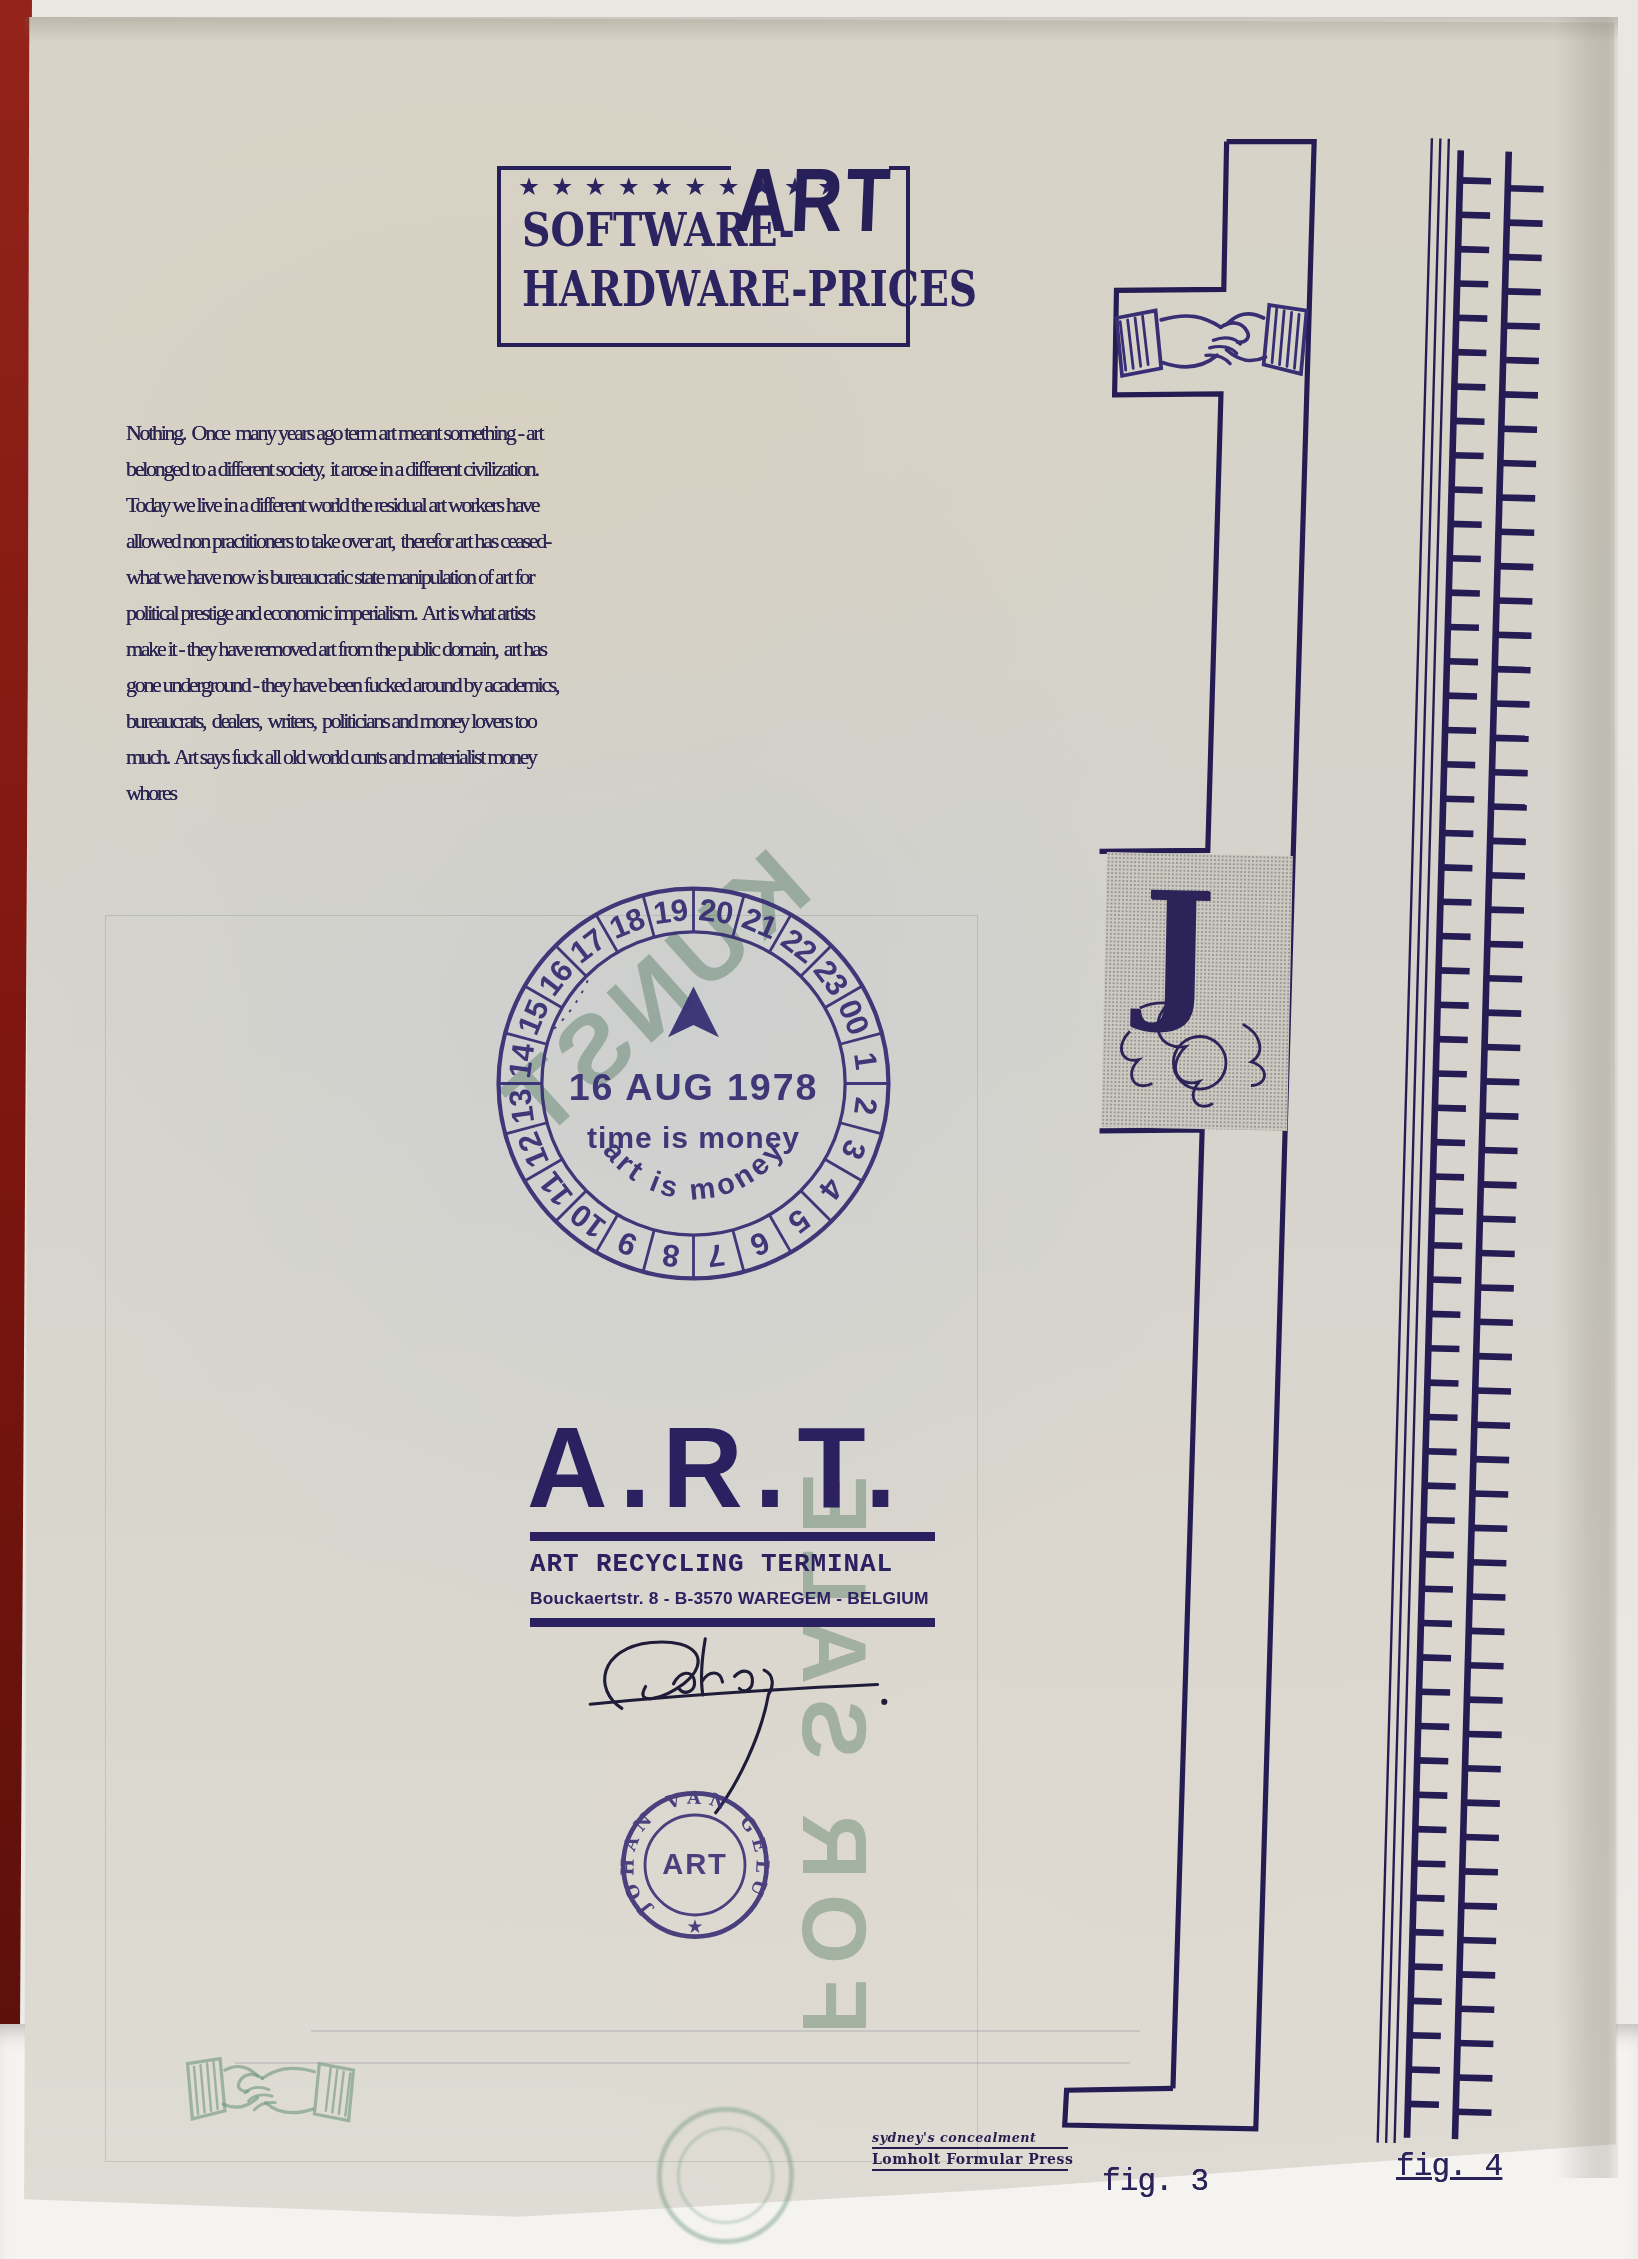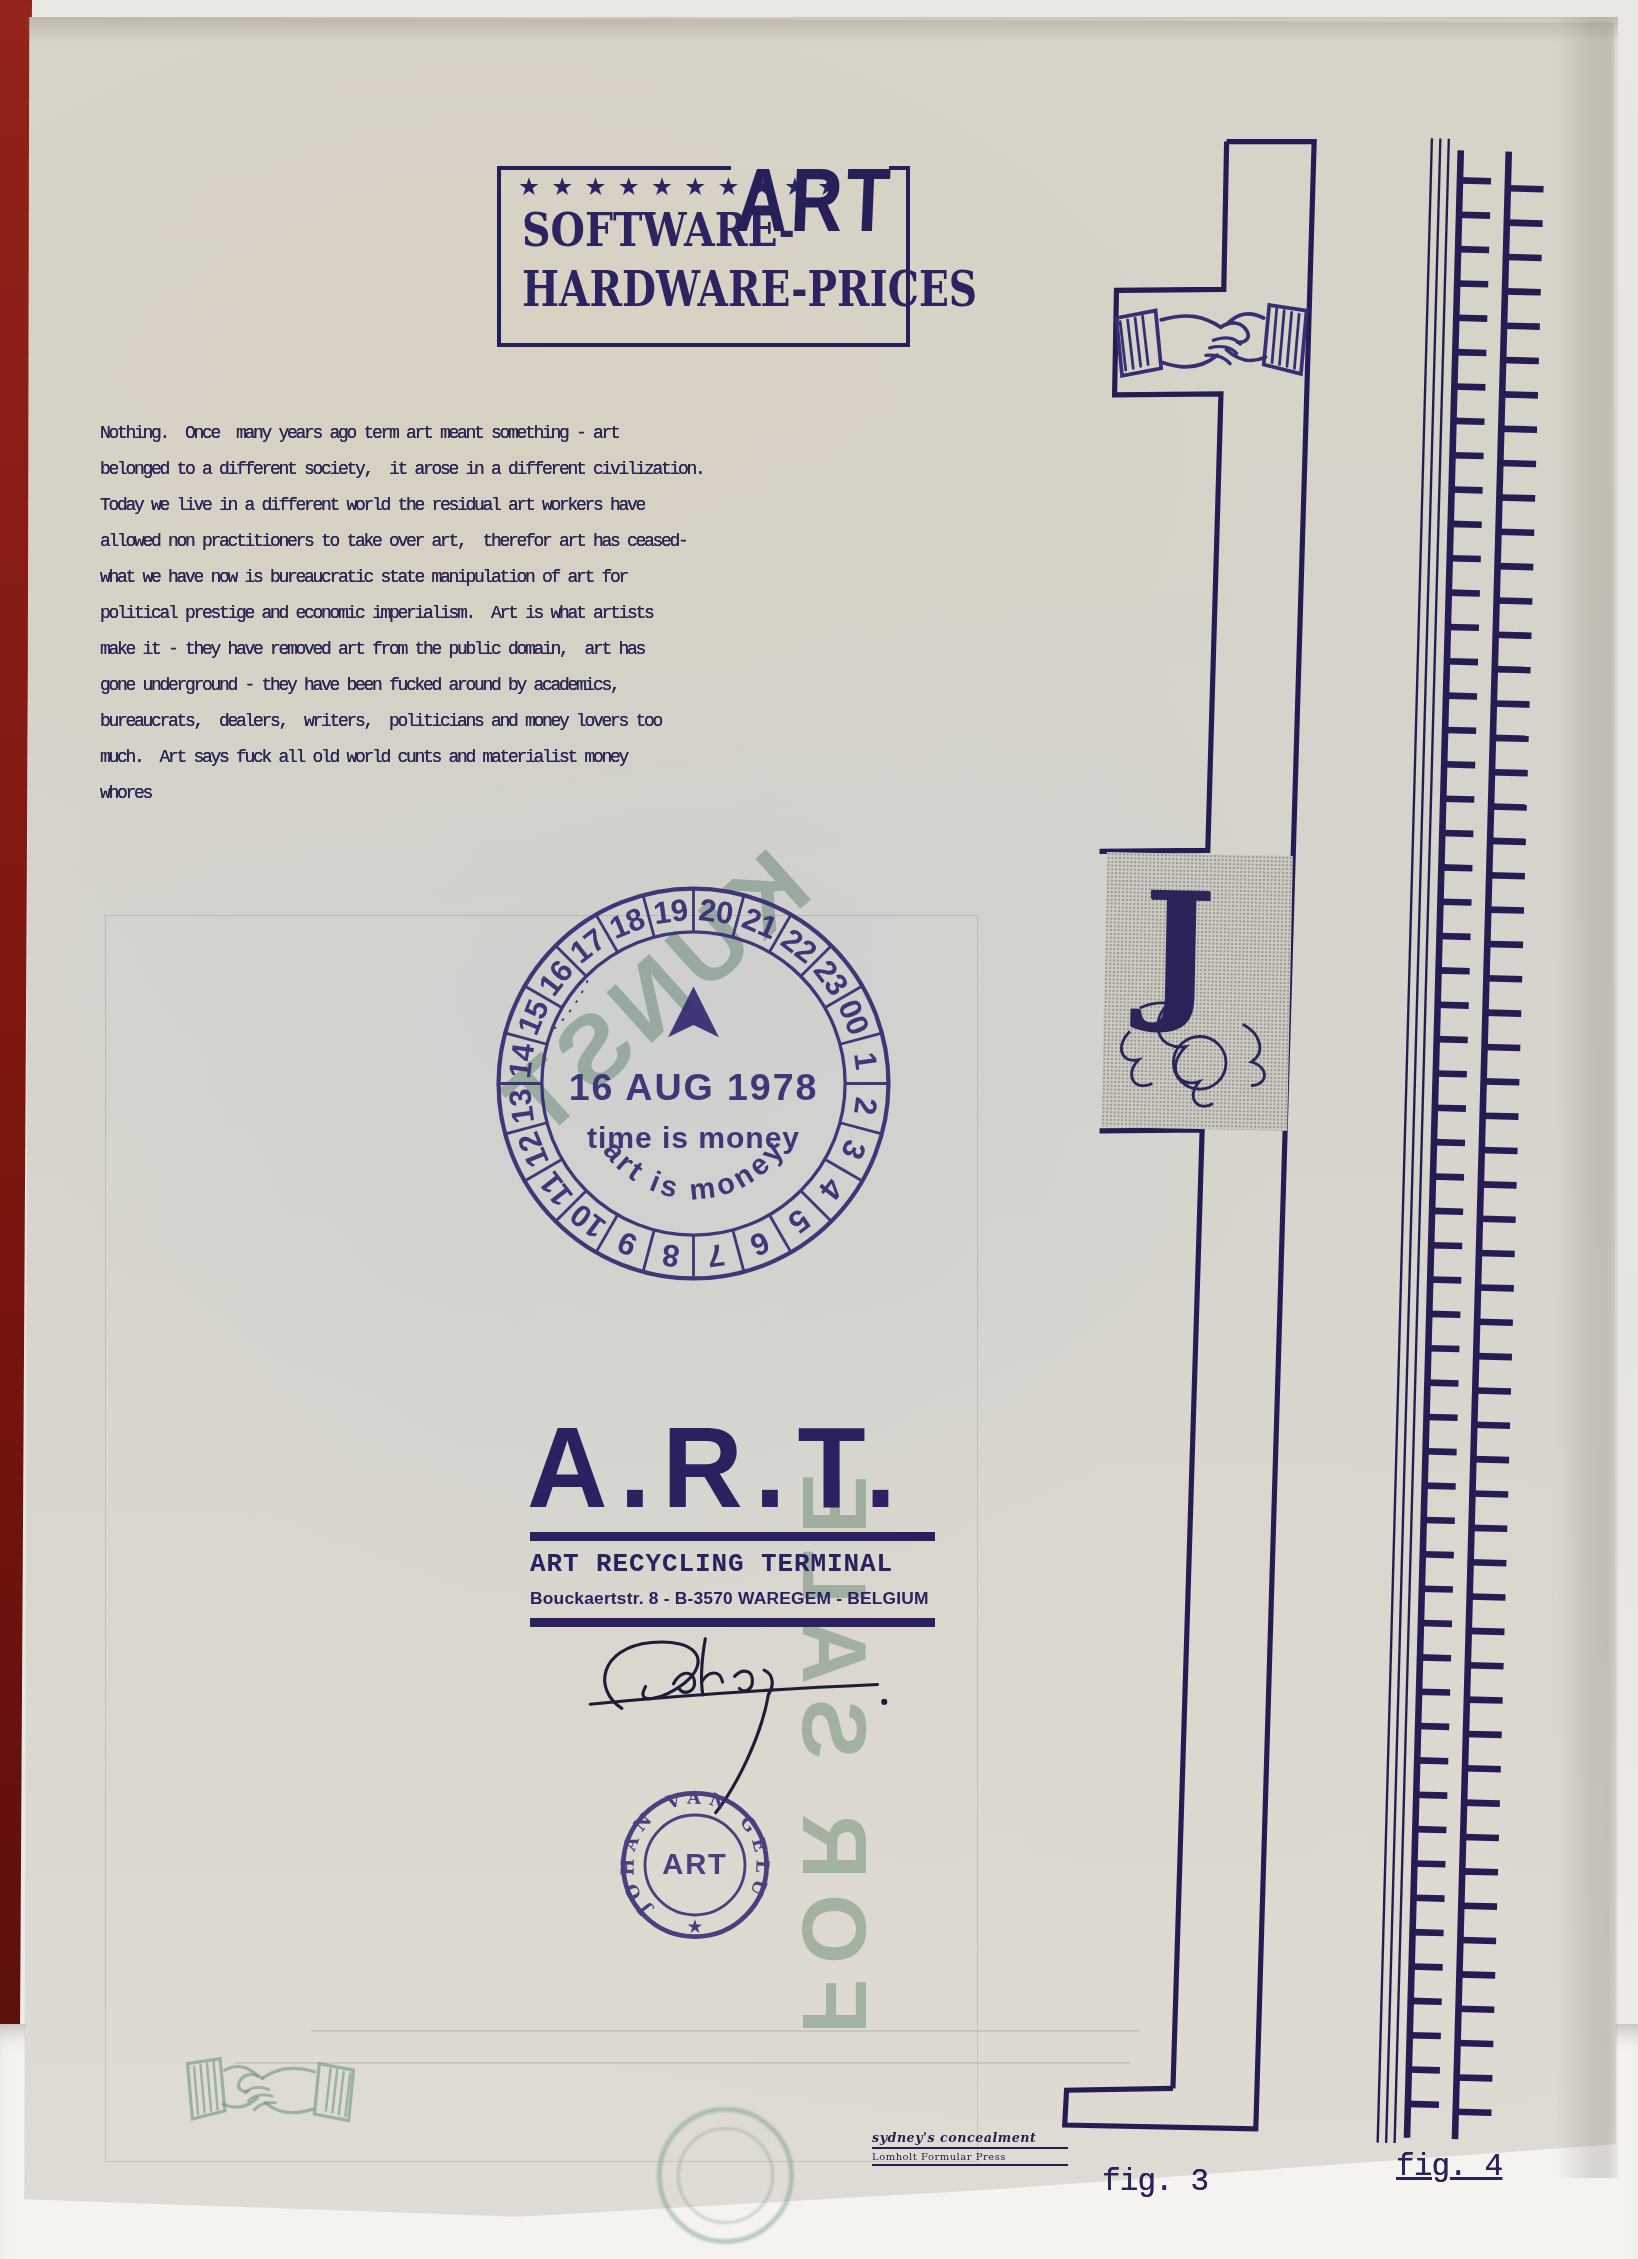--- a/index.html
+++ b/index.html
@@ -30,22 +30,22 @@
   #title-box{left:497px;top:166px;width:405px;height:173px;border:4.7px solid #271f57;}
   #title-stars{left:17px;top:1.9px;width:373px;font-size:24.5px;letter-spacing:11.3px;color:#2c2361;white-space:nowrap;}
   #title-line1{left:21px;top:32px;font-family:"DejaVu Serif",serif;font-weight:700;font-size:47px;
     color:#2c2361;transform:scaleX(.84);transform-origin:left top;white-space:nowrap;}
   #title-art-gap{left:230px;top:-6.6px;width:158px;height:9.4px;background:#d7d3c8;}
   #title-art{left:237px;top:-21px;font-family:"Liberation Sans",sans-serif;font-weight:700;font-size:90px;
     letter-spacing:3.8px;color:#271f57;transform:scaleX(.80) skewX(-3deg);transform-origin:left top;white-space:nowrap;}
   #title-line2{left:21px;top:90px;font-family:"DejaVu Serif",serif;font-weight:700;font-size:49px;
     color:#2c2361;transform:scaleX(.80);transform-origin:left top;white-space:nowrap;}
   
-  #manifesto{left:100px;top:415px;width:800px;font-family:Liberation Mono, monospace;
-    font-size:18px;line-height:36px;letter-spacing:-2.3px;color:#2a2452;
+  #manifesto{left:126px;top:415px;width:800px;font-family:Liberation Serif, serif;
+    font-size:22px;line-height:36px;letter-spacing:-2.3px;color:#2a2452;
     white-space:pre;text-shadow:0 0 0.6px #2a2452;}
   
   #date-stamp{left:491px;top:881px;width:405px;height:405px;opacity:.93;}
   
   #j-figure{left:1104px;top:854px;width:186px;height:275px;background-color:#ccc9c1;
     background-image:radial-gradient(rgba(90,88,96,.45) 0.9px,transparent 1.1px);background-size:3.8px 3.8px;
     transform:rotate(1.2deg);}
   #j-letter{left:38px;top:4.7px;font-family:"DejaVu Serif",serif;font-weight:700;font-size:151px;color:#2c2459;
     text-shadow:0.9px 0.9px 0 #2c2459;}
   
@@ -58,21 +58,21 @@
   #art-address{left:530px;top:1588px;font-family:"Liberation Sans",sans-serif;font-weight:700;
     font-size:17.4px;letter-spacing:0.2px;color:#2b2161;white-space:nowrap;}
   
   #signature-svg{left:573px;top:1623px;width:377px;height:245px;transform:rotate(-2deg);}
   
   #round-stamp{left:612px;top:1782px;width:166px;height:166px;opacity:.88;}
   
   #credit{left:872px;top:2130px;width:202px;color:#241d4e;}
   #credit-line1{font-family:"DejaVu Serif",serif;font-weight:700;font-size:12.7px;letter-spacing:0.5px;white-space:nowrap;font-style:italic;}
   .credit-rule{width:196px;height:2.4px;background:#241d4e;margin:1.9px 0;}
-  #credit-line2{font-family:"DejaVu Serif",serif;font-weight:400;font-size:10px;letter-spacing:0.5px;white-space:nowrap;}
+  #credit-line2{font-family:"DejaVu Serif",serif;font-weight:700;font-size:14px;letter-spacing:0.5px;white-space:nowrap;}
   .fig-label{font-family:"Liberation Mono",monospace;font-size:31px;letter-spacing:-0.9px;
     color:#2a2258;white-space:pre;text-shadow:0 0 0.5px #2a2258;}
   #fig3{left:1102px;top:2137px;margin-top:27px;}
   #fig4{left:1396px;top:2149px;text-decoration:underline;}
   
   .ghost{color:rgba(122,164,139,.5);mix-blend-mode:multiply;}
   #ghost-kunst{left:508px;top:923px;width:414px;height:339px;font-weight:700;font-size:98px;
     letter-spacing:7.5px;transform:rotate(-42deg) scaleX(-1);transform-origin:center;}
   #ghost-forsale{left:603px;top:1469px;width:603px;height:584px;}
   #ghost-forsale span{position:absolute;left:282px;top:565px;font-weight:700;font-size:90px;letter-spacing:15px;

